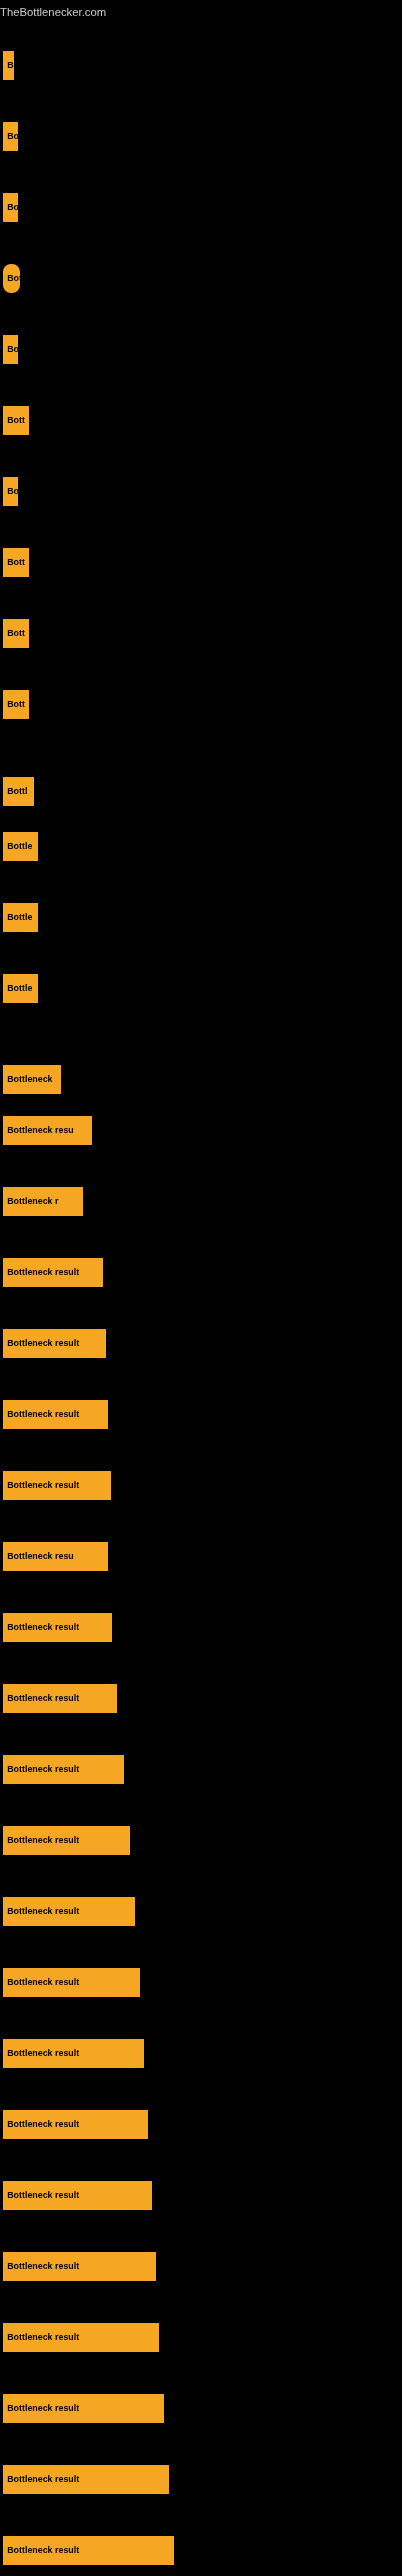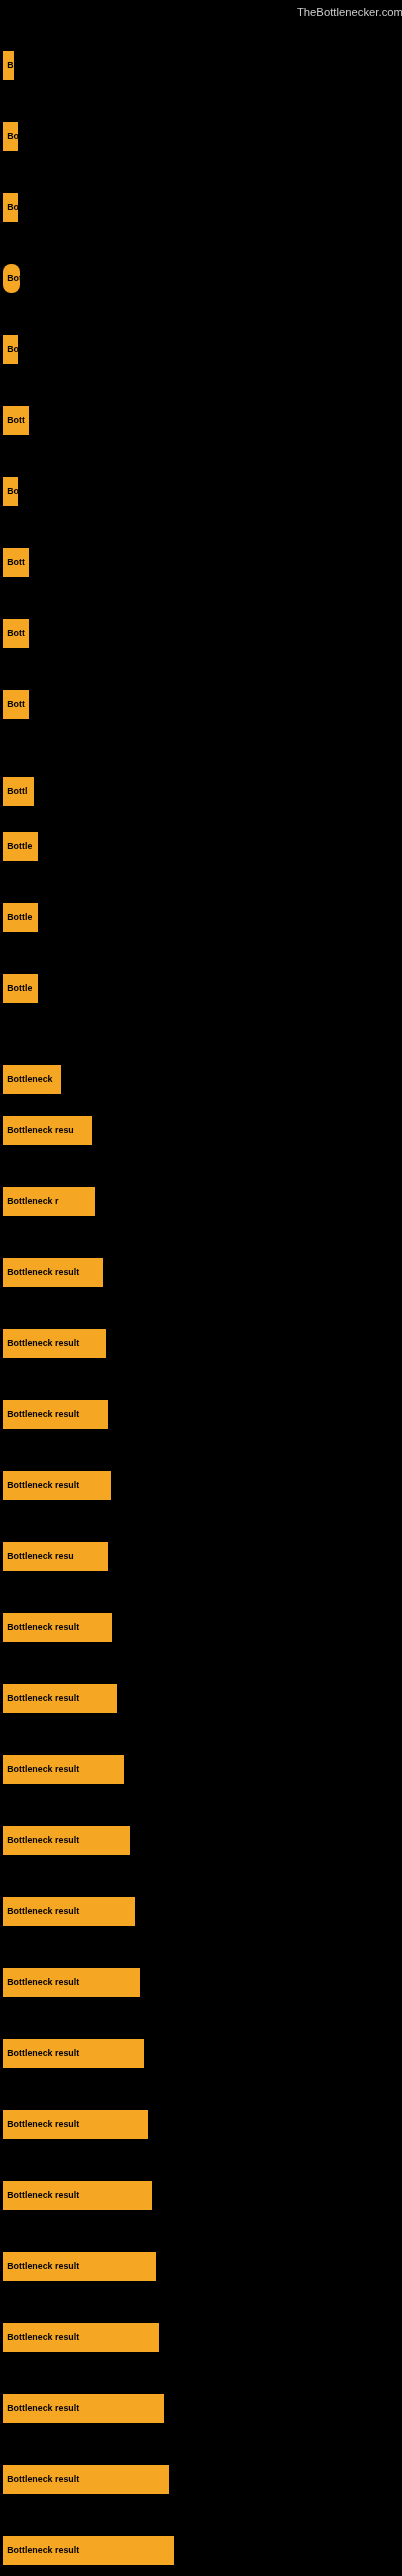--- a/index.html
+++ b/index.html
@@ -9,21 +9,21 @@
     }
 
     body {
       width: 403px;
       background-color: #000000;
       font-family: Arial, sans-serif;
       position: relative;
     }
 
     .header {
-      text-align: right;
+      text-align: left;
       padding: 6.4px 0 3.2px 0;
       color: #cccccc;
       font-size: 11.3px;
       font-weight: normal;
     }
 
     .items-container {
       padding: 8px 0;
     }
 
@@ -136,21 +136,21 @@
       <div class="bar-label" style="width: 58px; margin-top: 40px;">
         <span class="bar-text">Bottleneck</span>
       </div>
     </div>
     <div class="bar-item">
       <div class="bar-label" style="width: 89px;">
         <span class="bar-text">Bottleneck resu</span>
       </div>
     </div>
     <div class="bar-item">
-      <div class="bar-label" style="width: 92px; text-align: right;">
+      <div class="bar-label" style="width: 80px; text-align: right;">
         <span class="bar-text">Bottleneck r</span>
       </div>
     </div>
     <div class="bar-item">
       <div class="bar-label" style="width: 100px;">
         <span class="bar-text">Bottleneck result</span>
       </div>
     </div>
     <div class="bar-item">
       <div class="bar-label" style="width: 103px;">

